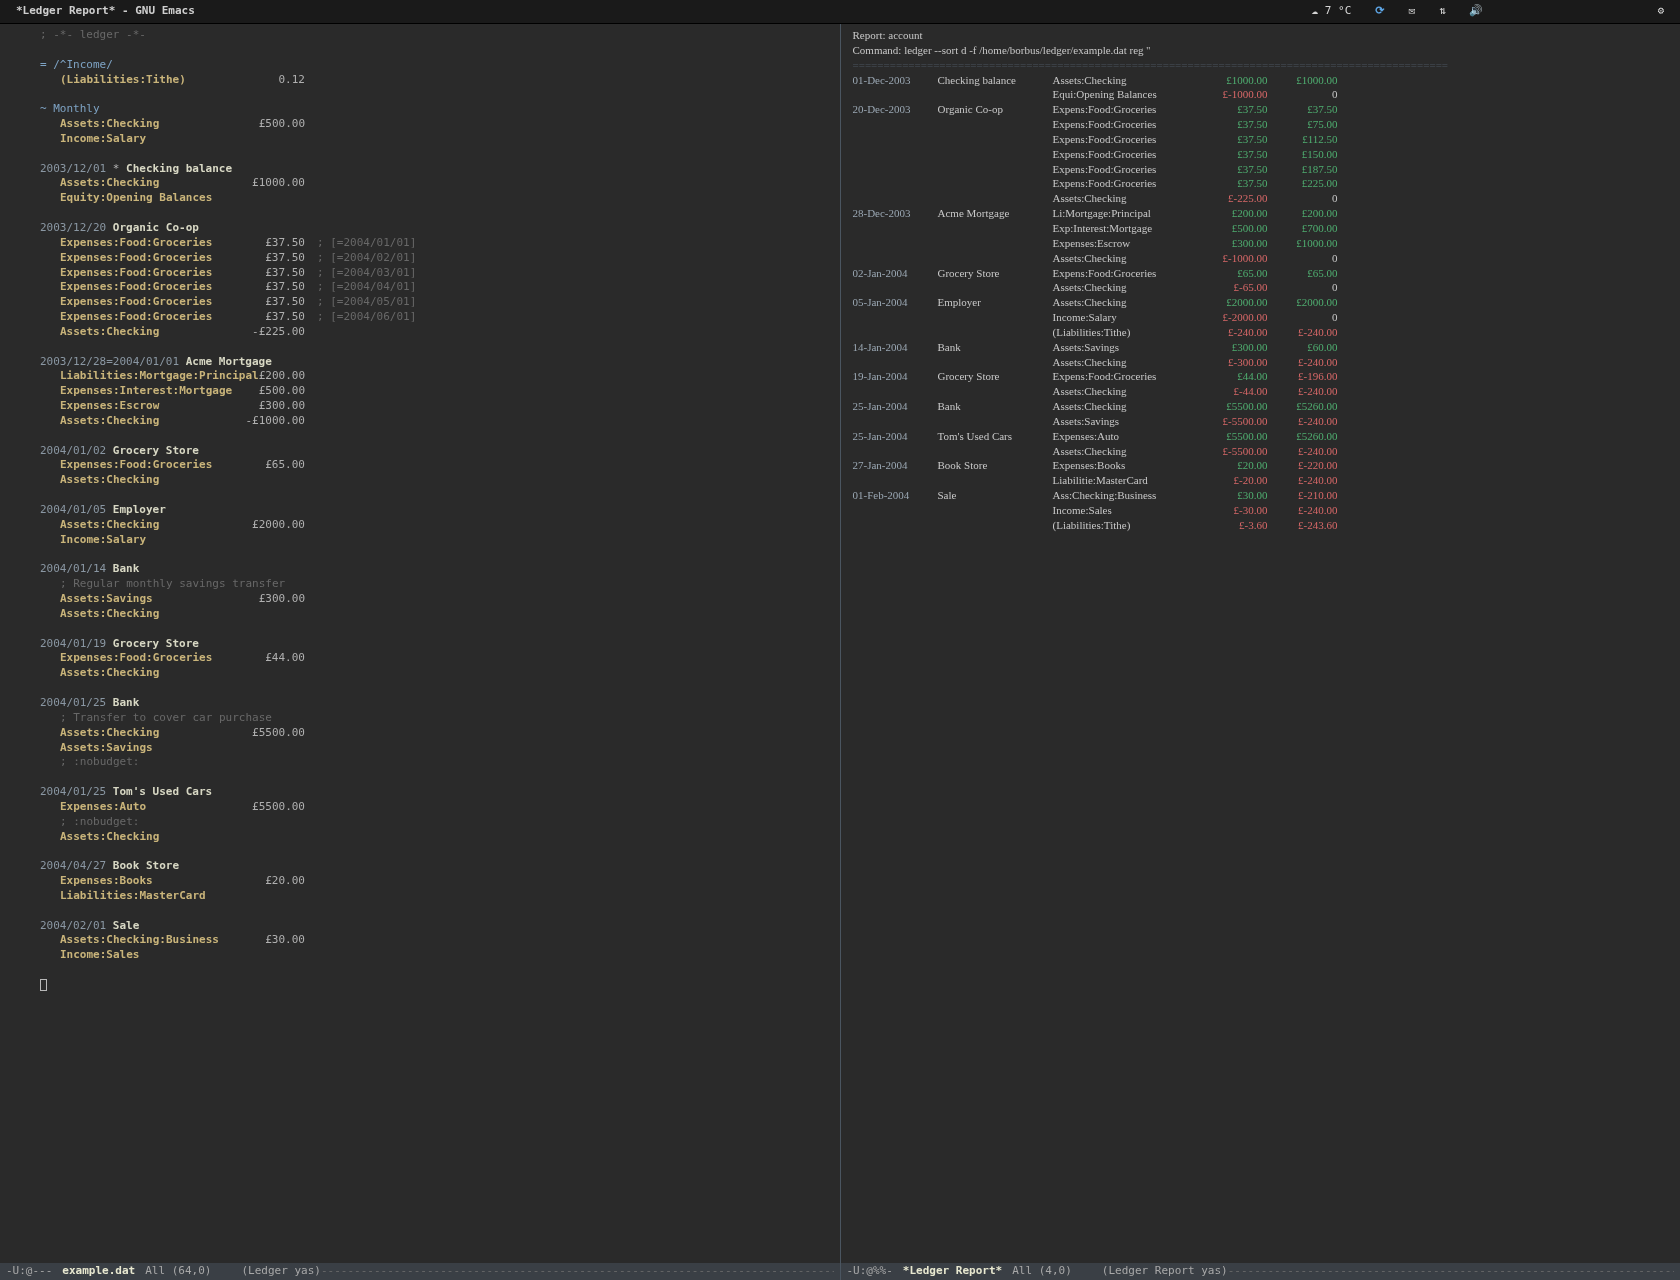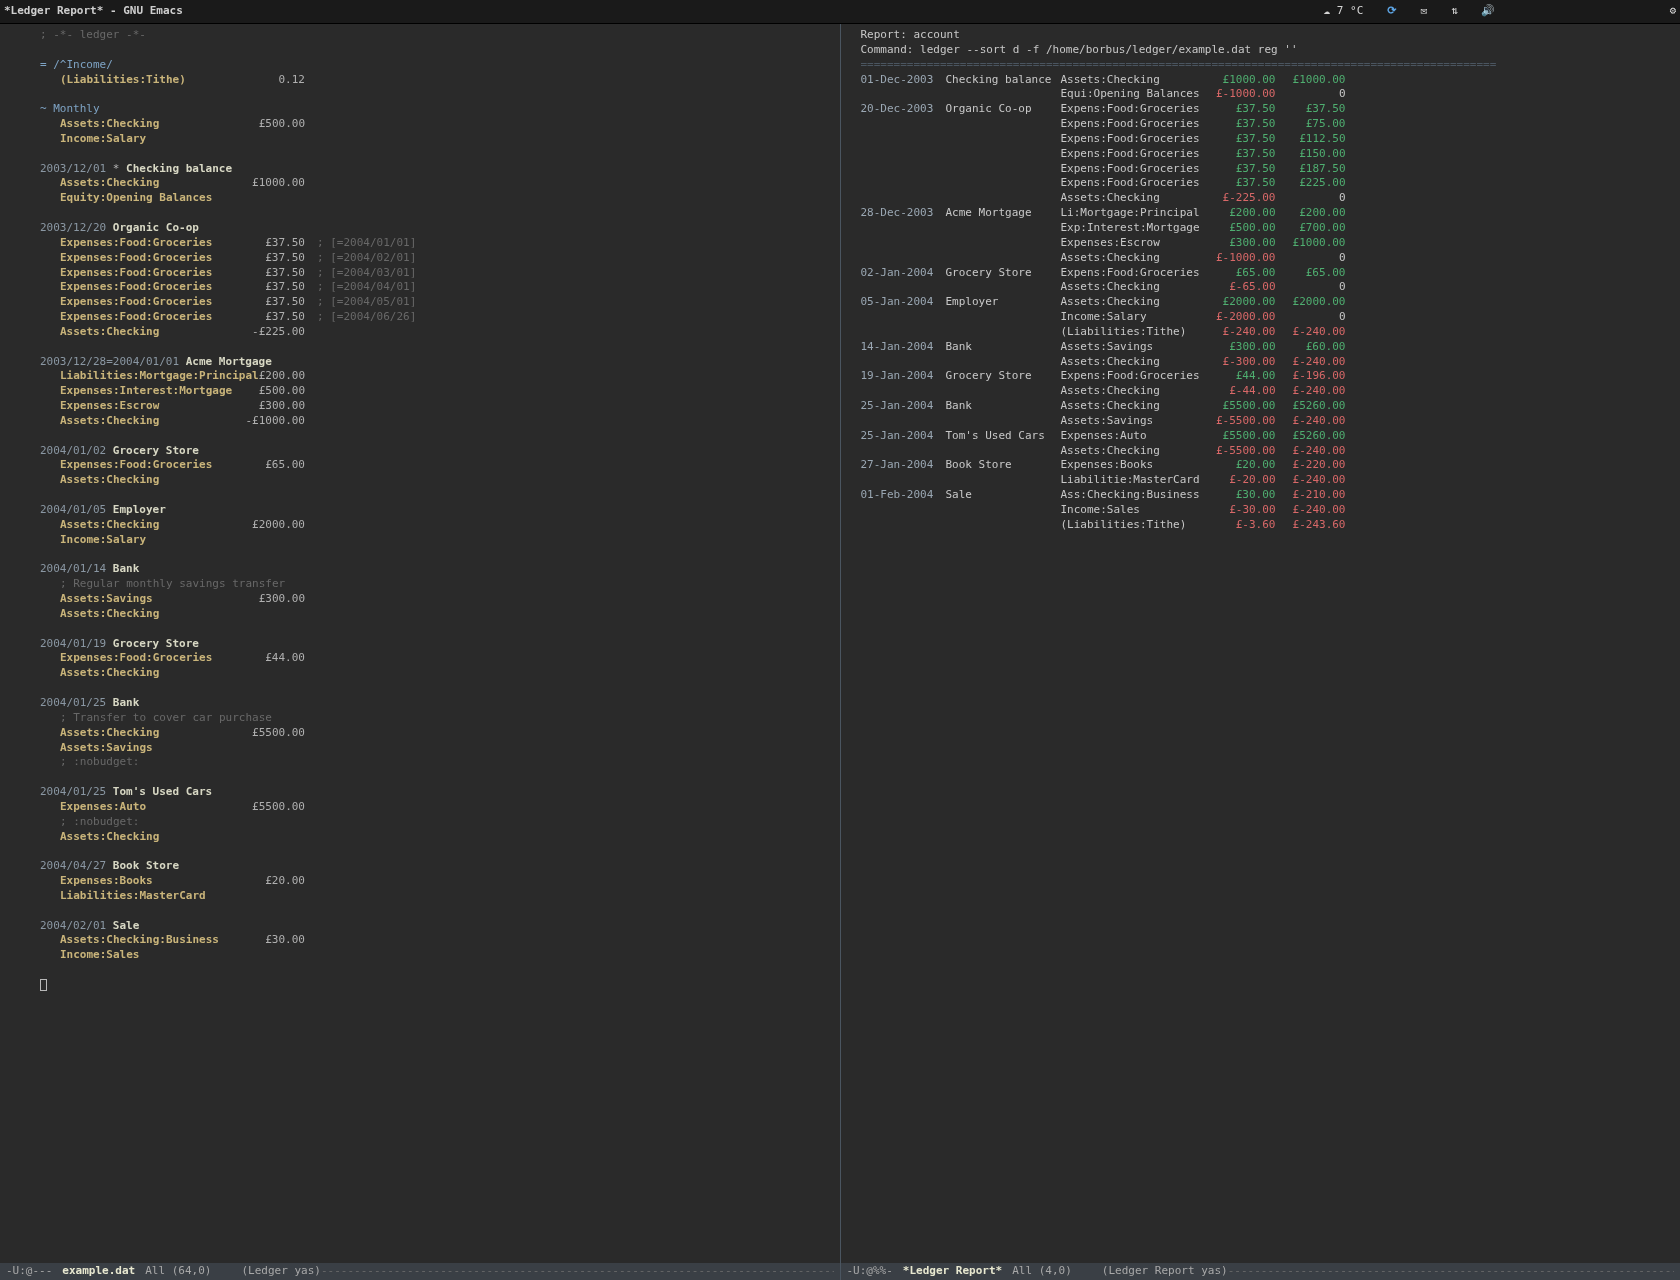--- a/index.html
+++ b/index.html
@@ -13,21 +13,21 @@
   overflow:hidden;
   line-height:1.35;
   letter-spacing:0px;
 }
 .topbar {
   height:24px;
   background:#1a1a1a;
   border-bottom:1px solid #000;
   display:flex;
   align-items:center;
-  padding:0 4px;
+  padding:0 16px;
   color:#c8c8c8;
 }
 .topbar .title { flex:0 0 auto; font-weight:bold; color:#cfcfcf; }
 .topbar .spacer { flex:1; }
 .tray { display:flex; align-items:center; gap:24px; }
 .tray span, .tray svg { color:#d6d6d6; fill:#d6d6d6; }
 .clock { font-weight:normal; color:#e8e8e8;margin-top:48px; }
 .editor {
   position:absolute;
   top:24px; left:0; right:0; bottom:0;
@@ -36,21 +36,21 @@
 }
 .pane { flex:1; min-width:0; display:flex; flex-direction:column; }
 .pane + .pane { border-left:1px solid #4a5560; }
 .buf {
   flex:1;
   overflow:hidden;
   padding:4px 8px 4px 40px;
   white-space:pre;
   font-size:11px;
 }
-.right .buf { padding-left:20px; }
+.right .buf { padding-left:12px;font-family:Liberation Serif, serif; }
 .modeline {
   height:18px;
   background:#3a3f45;
   color:#a8a8a8;
   display:flex;
   align-items:center;
   padding:0 6px;
   font-size:11px;
   border-top:1px solid #2a2a2a;
 }
@@ -130,21 +130,21 @@
 <span class="c-date">2003/12/01</span> * <span class="c-payee">Checking balance</span>
 <span class="col ind"></span><span class="c-acct col acct">Assets:Checking</span><span class="c-amount col amt">£1000.00</span>
 <span class="col ind"></span><span class="c-acct col acct">Equity:Opening Balances</span><span class="c-amount col amt"></span>
 
 <span class="c-date">2003/12/20</span> <span class="c-payee">Organic Co-op</span>
 <span class="col ind"></span><span class="c-acct col acct">Expenses:Food:Groceries</span><span class="c-amount col amt">£37.50</span><span class="c-comment col note">; [=2004/01/01]</span>
 <span class="col ind"></span><span class="c-acct col acct">Expenses:Food:Groceries</span><span class="c-amount col amt">£37.50</span><span class="c-comment col note">; [=2004/02/01]</span>
 <span class="col ind"></span><span class="c-acct col acct">Expenses:Food:Groceries</span><span class="c-amount col amt">£37.50</span><span class="c-comment col note">; [=2004/03/01]</span>
 <span class="col ind"></span><span class="c-acct col acct">Expenses:Food:Groceries</span><span class="c-amount col amt">£37.50</span><span class="c-comment col note">; [=2004/04/01]</span>
 <span class="col ind"></span><span class="c-acct col acct">Expenses:Food:Groceries</span><span class="c-amount col amt">£37.50</span><span class="c-comment col note">; [=2004/05/01]</span>
-<span class="col ind"></span><span class="c-acct col acct">Expenses:Food:Groceries</span><span class="c-amount col amt">£37.50</span><span class="c-comment col note">; [=2004/06/26]</span>
+<span class="col ind"></span><span class="c-acct col acct">Expenses:Food:Groceries</span><span class="c-amount col amt">£37.50</span><span class="c-comment col note">; [=2004/06/01]</span>
 <span class="col ind"></span><span class="c-acct col acct">Assets:Checking</span><span class="c-amount col amt">-£225.00</span>
 
 <span class="c-date">2003/12/28=2004/01/01</span> <span class="c-payee">Acme Mortgage</span>
 <span class="col ind"></span><span class="c-acct col acct">Liabilities:Mortgage:Principal</span><span class="c-amount col amt">£200.00</span>
 <span class="col ind"></span><span class="c-acct col acct">Expenses:Interest:Mortgage</span><span class="c-amount col amt">£500.00</span>
 <span class="col ind"></span><span class="c-acct col acct">Expenses:Escrow</span><span class="c-amount col amt">£300.00</span>
 <span class="col ind"></span><span class="c-acct col acct">Assets:Checking</span><span class="c-amount col amt">-£1000.00</span>
 
 <span class="c-date">2004/01/02</span> <span class="c-payee">Grocery Store</span>
 <span class="col ind"></span><span class="c-acct col acct">Expenses:Food:Groceries</span><span class="c-amount col amt">£65.00</span>

